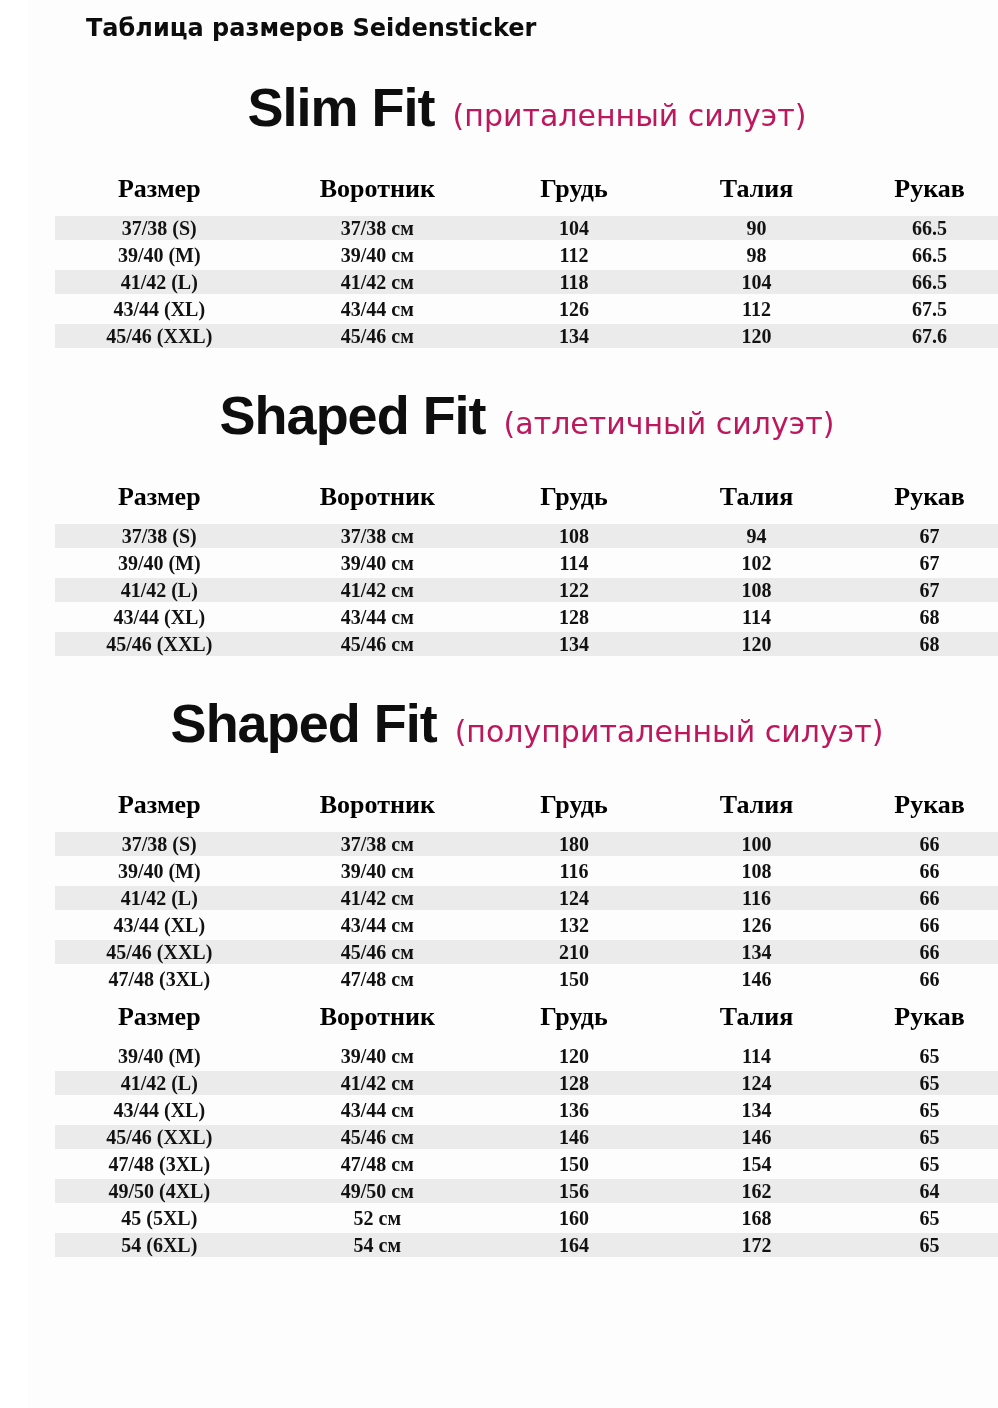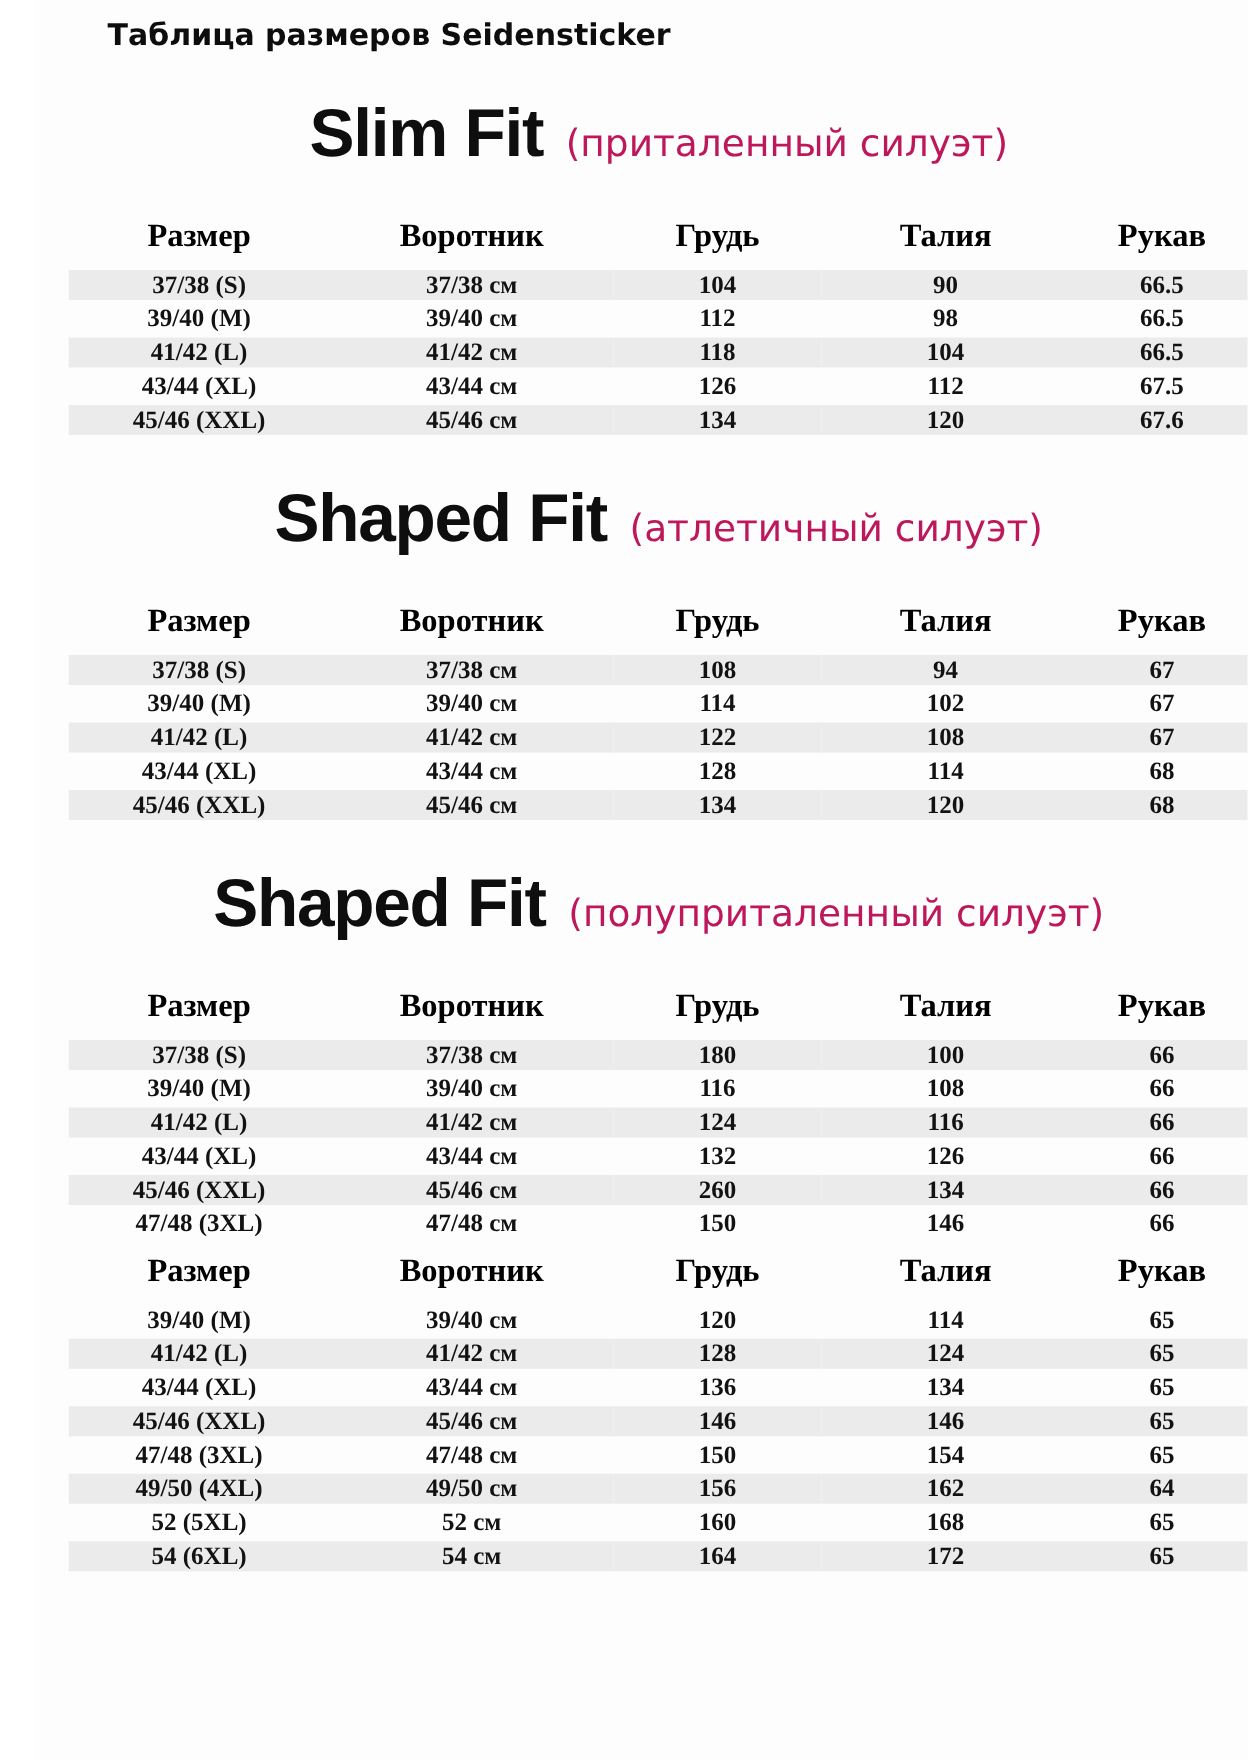--- a/index.html
+++ b/index.html
@@ -256,21 +256,21 @@
             <tr>
               <td>43/44 (XL)</td>
               <td>43/44 см</td>
               <td>132</td>
               <td>126</td>
               <td>66</td>
             </tr>
             <tr class="shade">
               <td>45/46 (XXL)</td>
               <td>45/46 см</td>
-              <td>260</td>
+              <td>210</td>
               <td>134</td>
               <td>66</td>
             </tr>
             <tr>
               <td>47/48 (3XL)</td>
               <td>47/48 см</td>
               <td>150</td>
               <td>146</td>
               <td>66</td>
             </tr>
@@ -333,21 +333,21 @@
               <td>65</td>
             </tr>
             <tr class="shade">
               <td>49/50 (4XL)</td>
               <td>49/50 см</td>
               <td>156</td>
               <td>162</td>
               <td>64</td>
             </tr>
             <tr>
-              <td>52 (5XL)</td>
+              <td>45 (5XL)</td>
               <td>52 см</td>
               <td>160</td>
               <td>168</td>
               <td>65</td>
             </tr>
             <tr class="shade">
               <td>54 (6XL)</td>
               <td>54 см</td>
               <td>164</td>
               <td>172</td>

